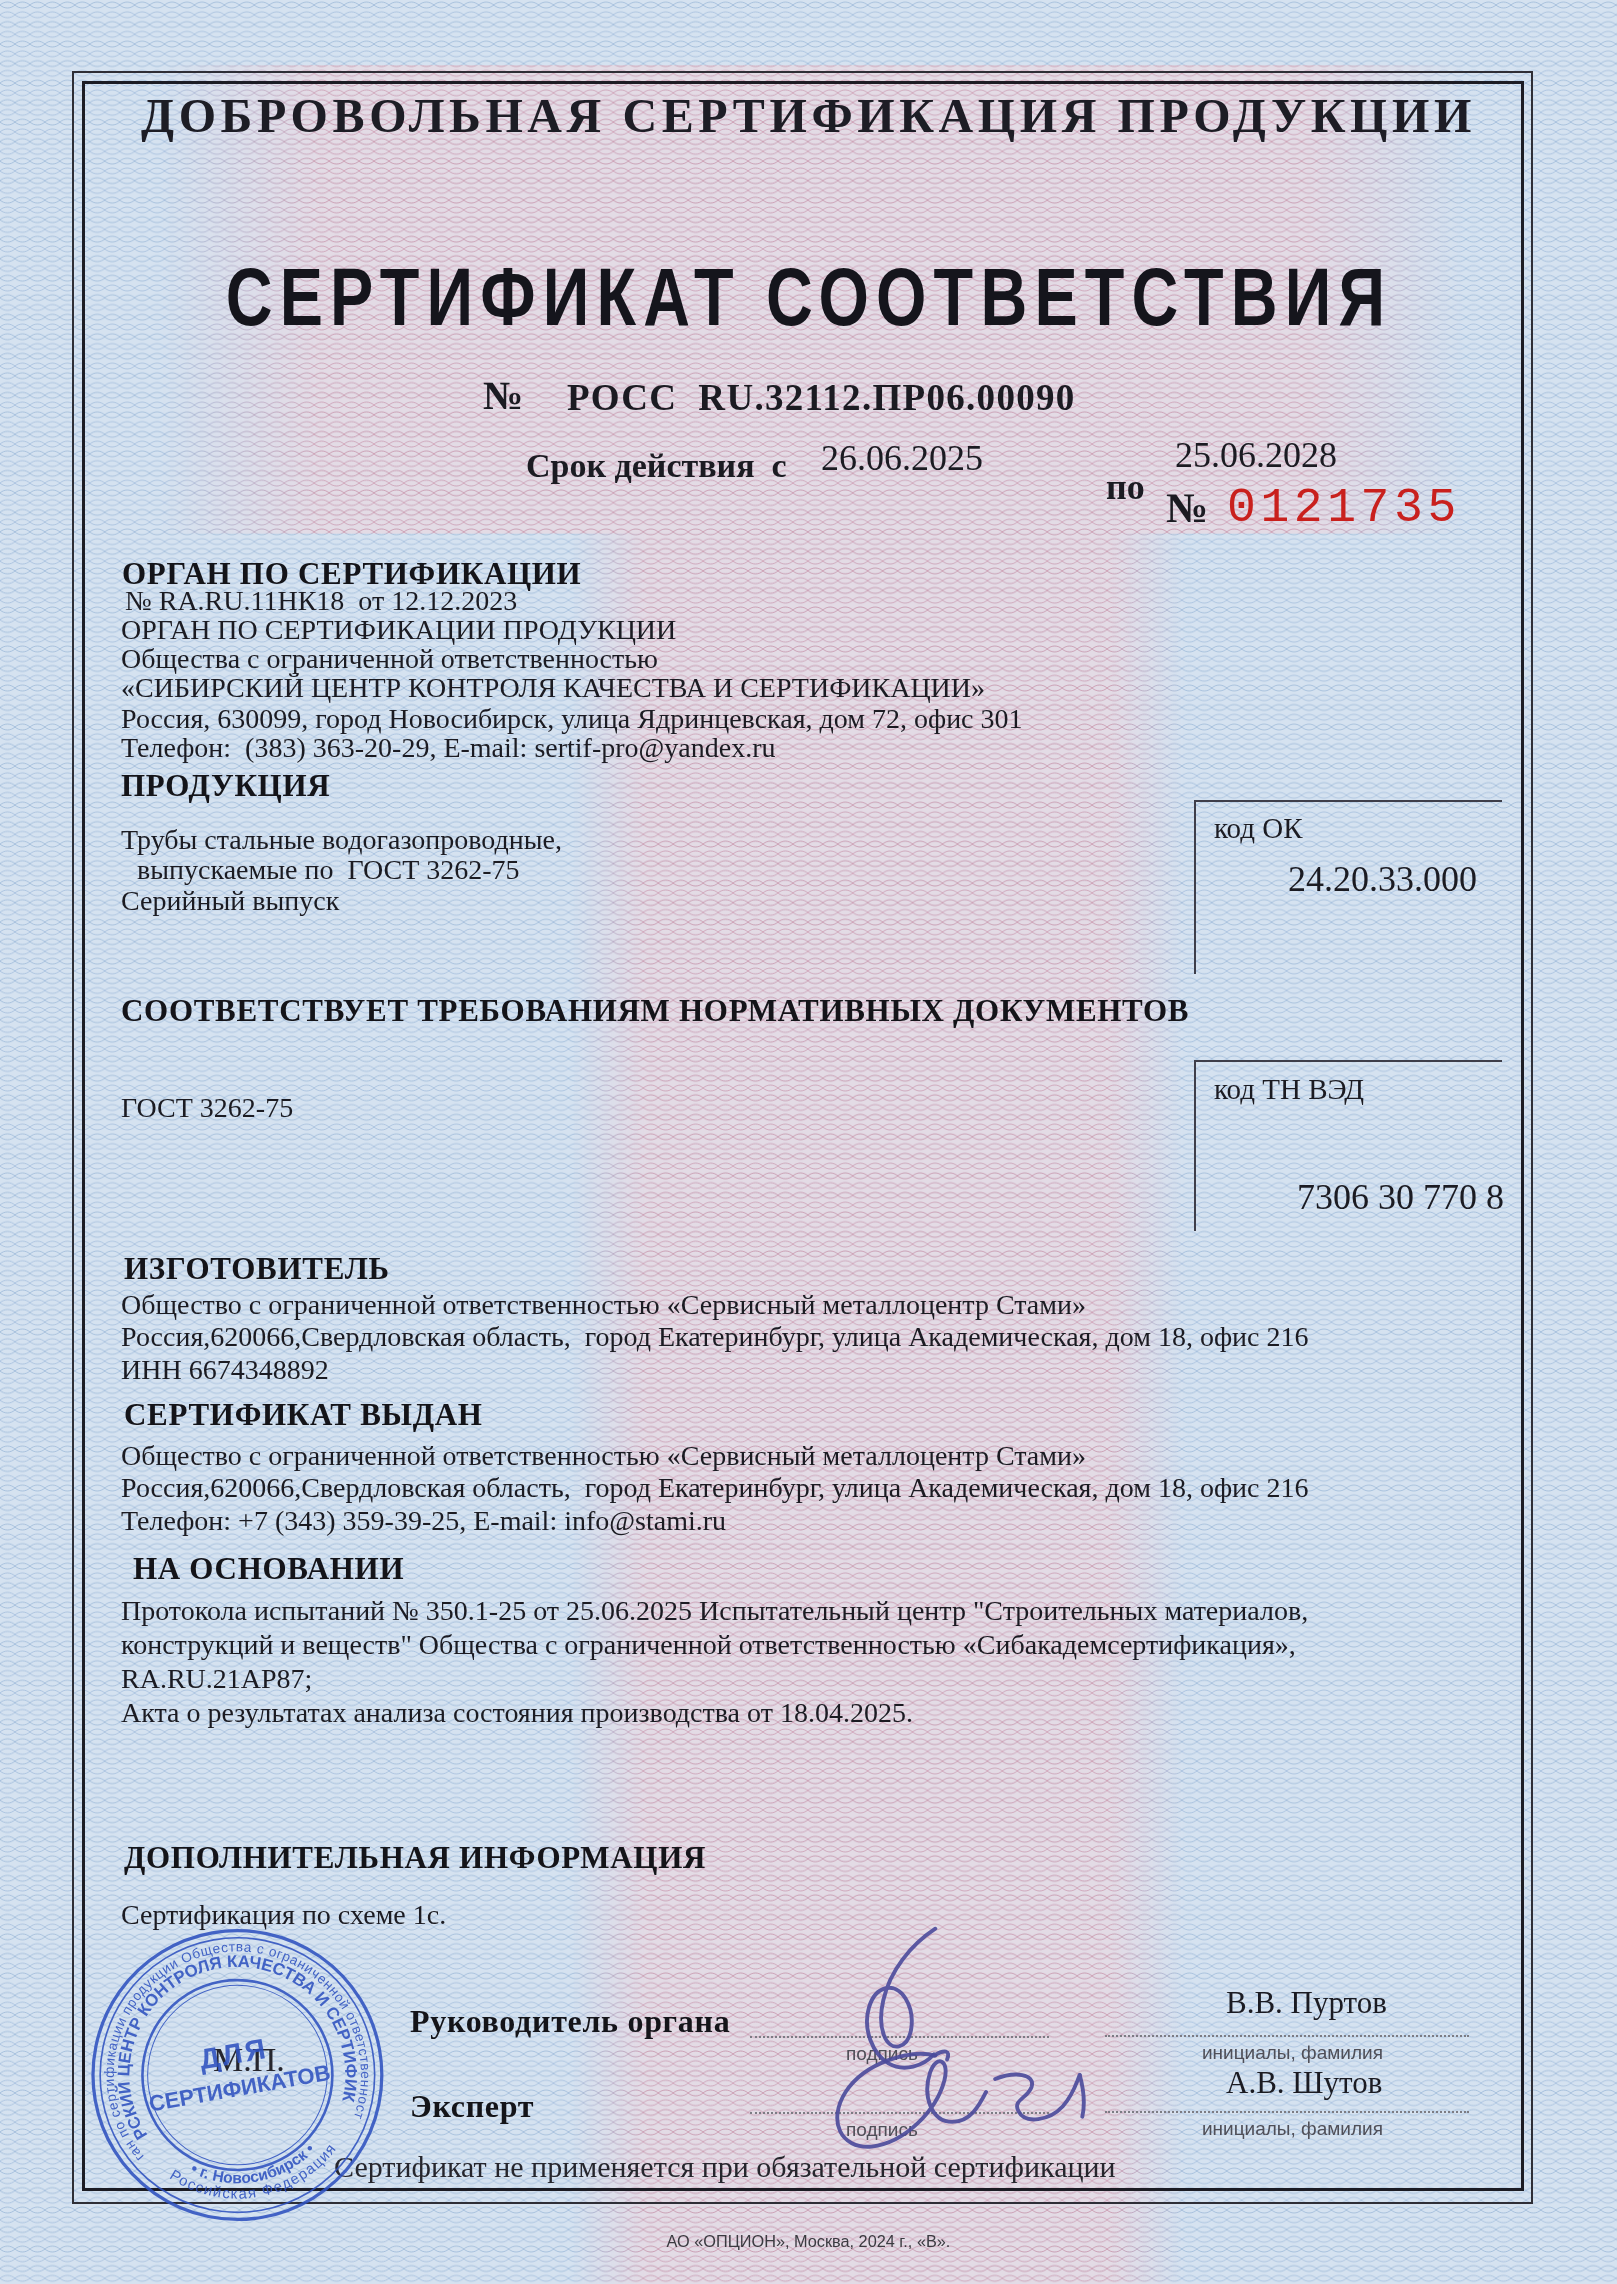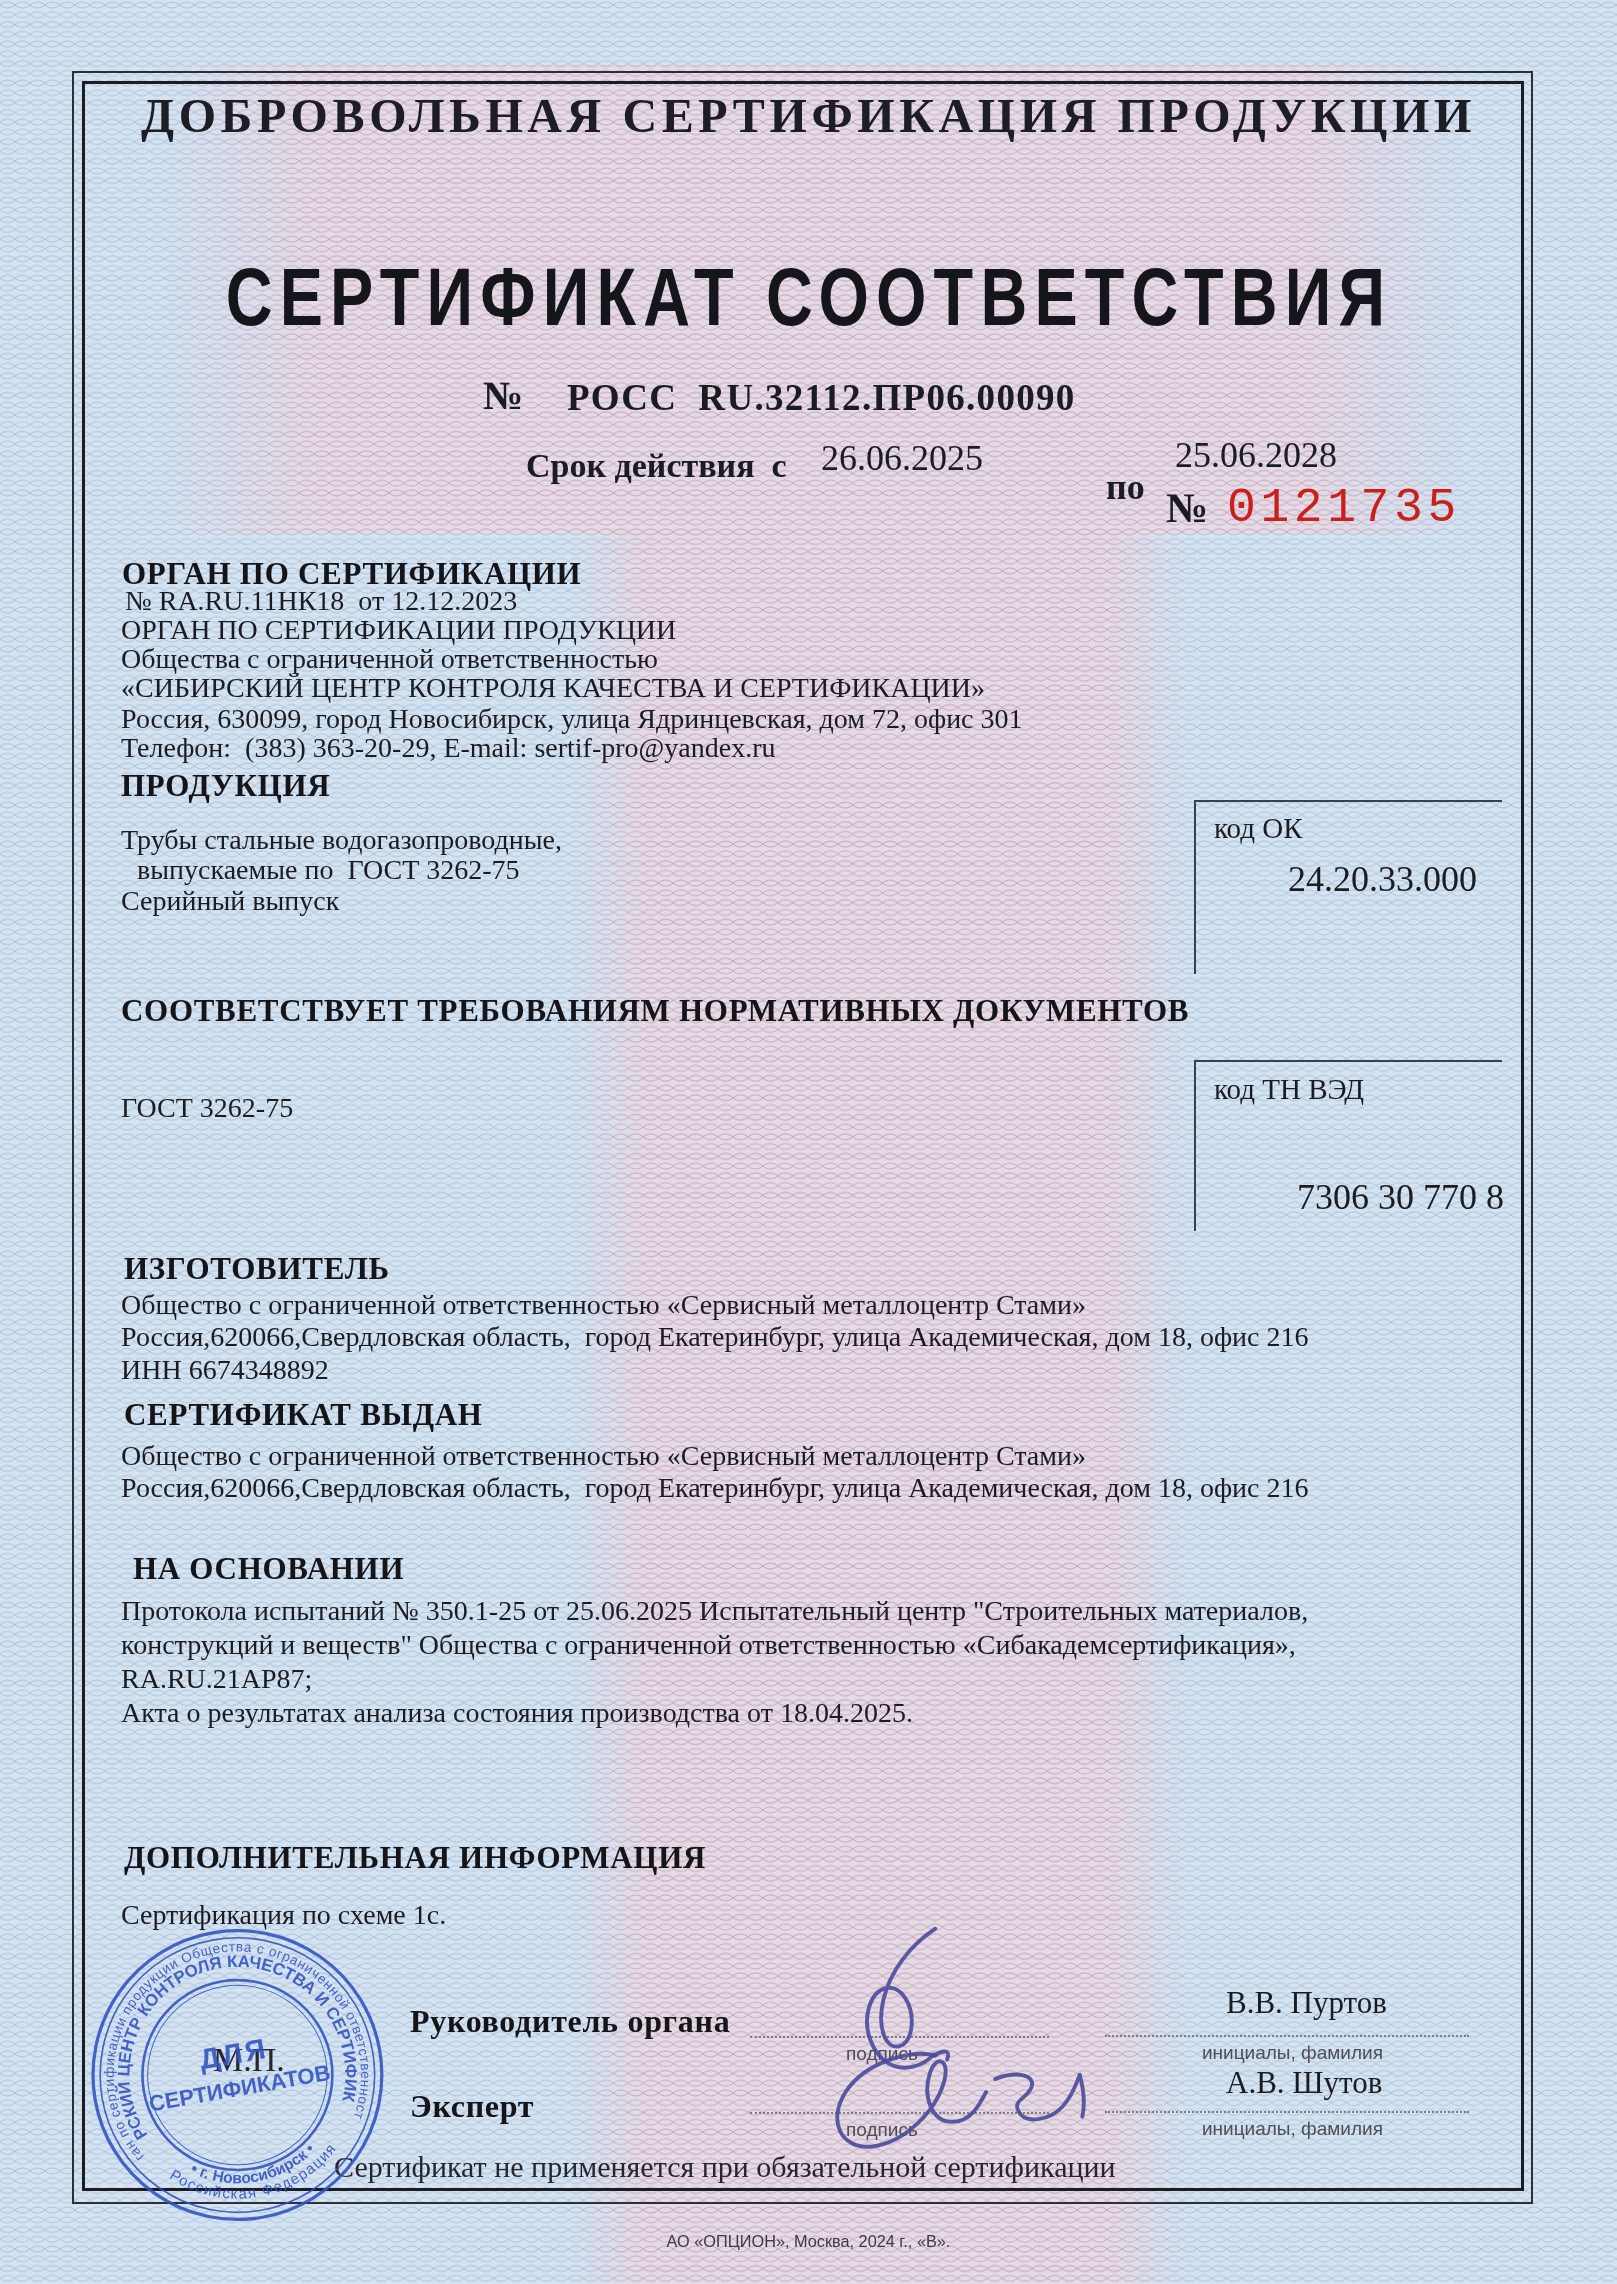--- a/index.html
+++ b/index.html
@@ -110,20 +110,21 @@
   <div class="t ln" style="left:1297px;top:1179px;font-size:36px;">7306 30 770 8</div>
 
   <div class="t h" style="left:124px;top:1253px;">ИЗГОТОВИТЕЛЬ</div>
   <div class="t ln" style="left:121px;top:1291px;">Общество с ограниченной ответственностью «Сервисный металлоцентр Стами»</div>
   <div class="t ln" style="left:121px;top:1323px;">Россия,620066,Свердловская область,  город Екатеринбург, улица Академическая, дом 18, офис 216</div>
   <div class="t ln" style="left:121px;top:1356px;">ИНН 6674348892</div>
 
   <div class="t h" style="left:124px;top:1399px;">СЕРТИФИКАТ ВЫДАН</div>
   <div class="t ln" style="left:121px;top:1442px;">Общество с ограниченной ответственностью «Сервисный металлоцентр Стами»</div>
   <div class="t ln" style="left:121px;top:1474px;">Россия,620066,Свердловская область,  город Екатеринбург, улица Академическая, дом 18, офис 216</div>
+  <div class="t ln" style="left:121px;top:1507px;">Телефон: +7 (343) 359-39-25, E-mail: info@stami.ru</div>
 
   <div class="t h" style="left:124px;top:1553px;margin-left:9px;">НА ОСНОВАНИИ</div>
   <div class="t ln" style="left:121px;top:1597px;">Протокола испытаний № 350.1-25 от 25.06.2025 Испытательный центр "Строительных материалов,</div>
   <div class="t ln" style="left:121px;top:1631px;">конструкций и веществ" Общества с ограниченной ответственностью «Сибакадемсертификация»,</div>
   <div class="t ln" style="left:121px;top:1665px;">RA.RU.21АР87;</div>
   <div class="t ln" style="left:121px;top:1699px;">Акта о результатах анализа состояния производства от 18.04.2025.</div>
 
   <div class="t h" style="left:124px;top:1842px;">ДОПОЛНИТЕЛЬНАЯ ИНФОРМАЦИЯ</div>
   <div class="t ln" style="left:121px;top:1901px;">Сертификация по схеме 1с.</div>
 

